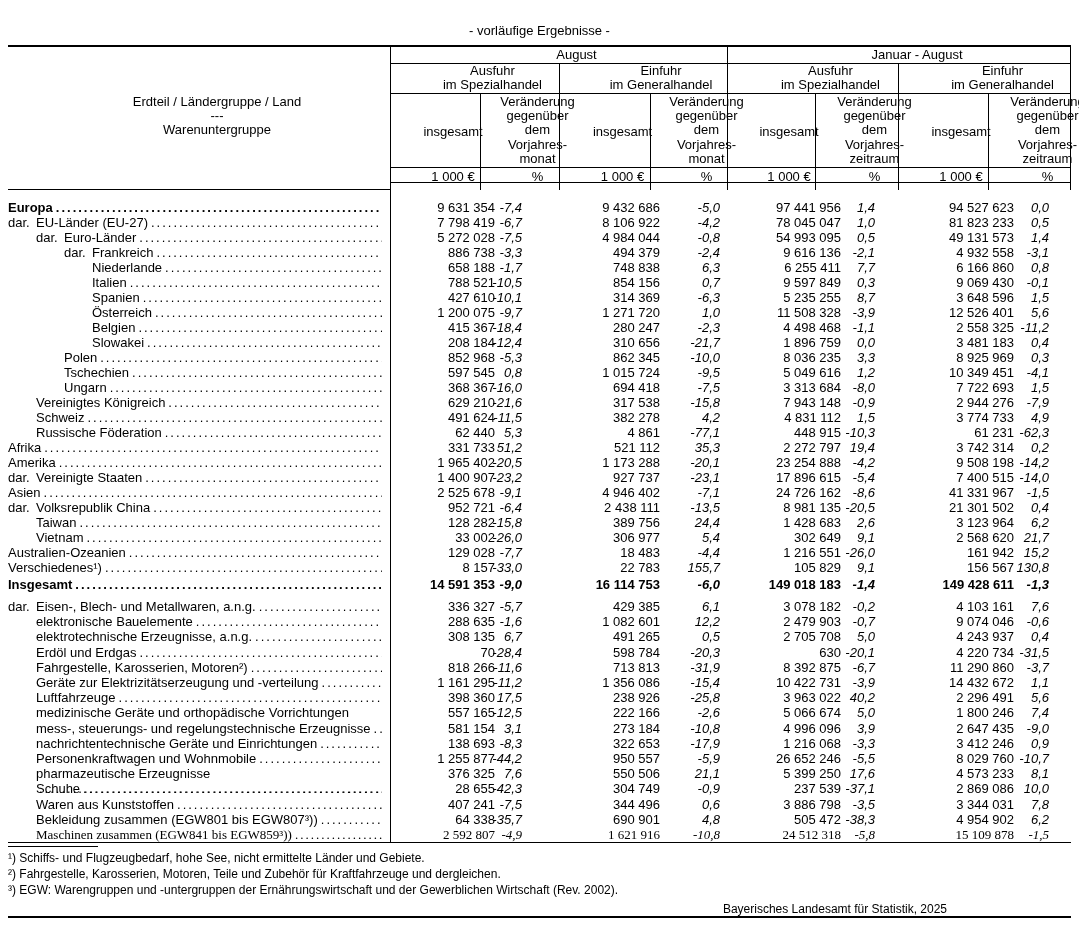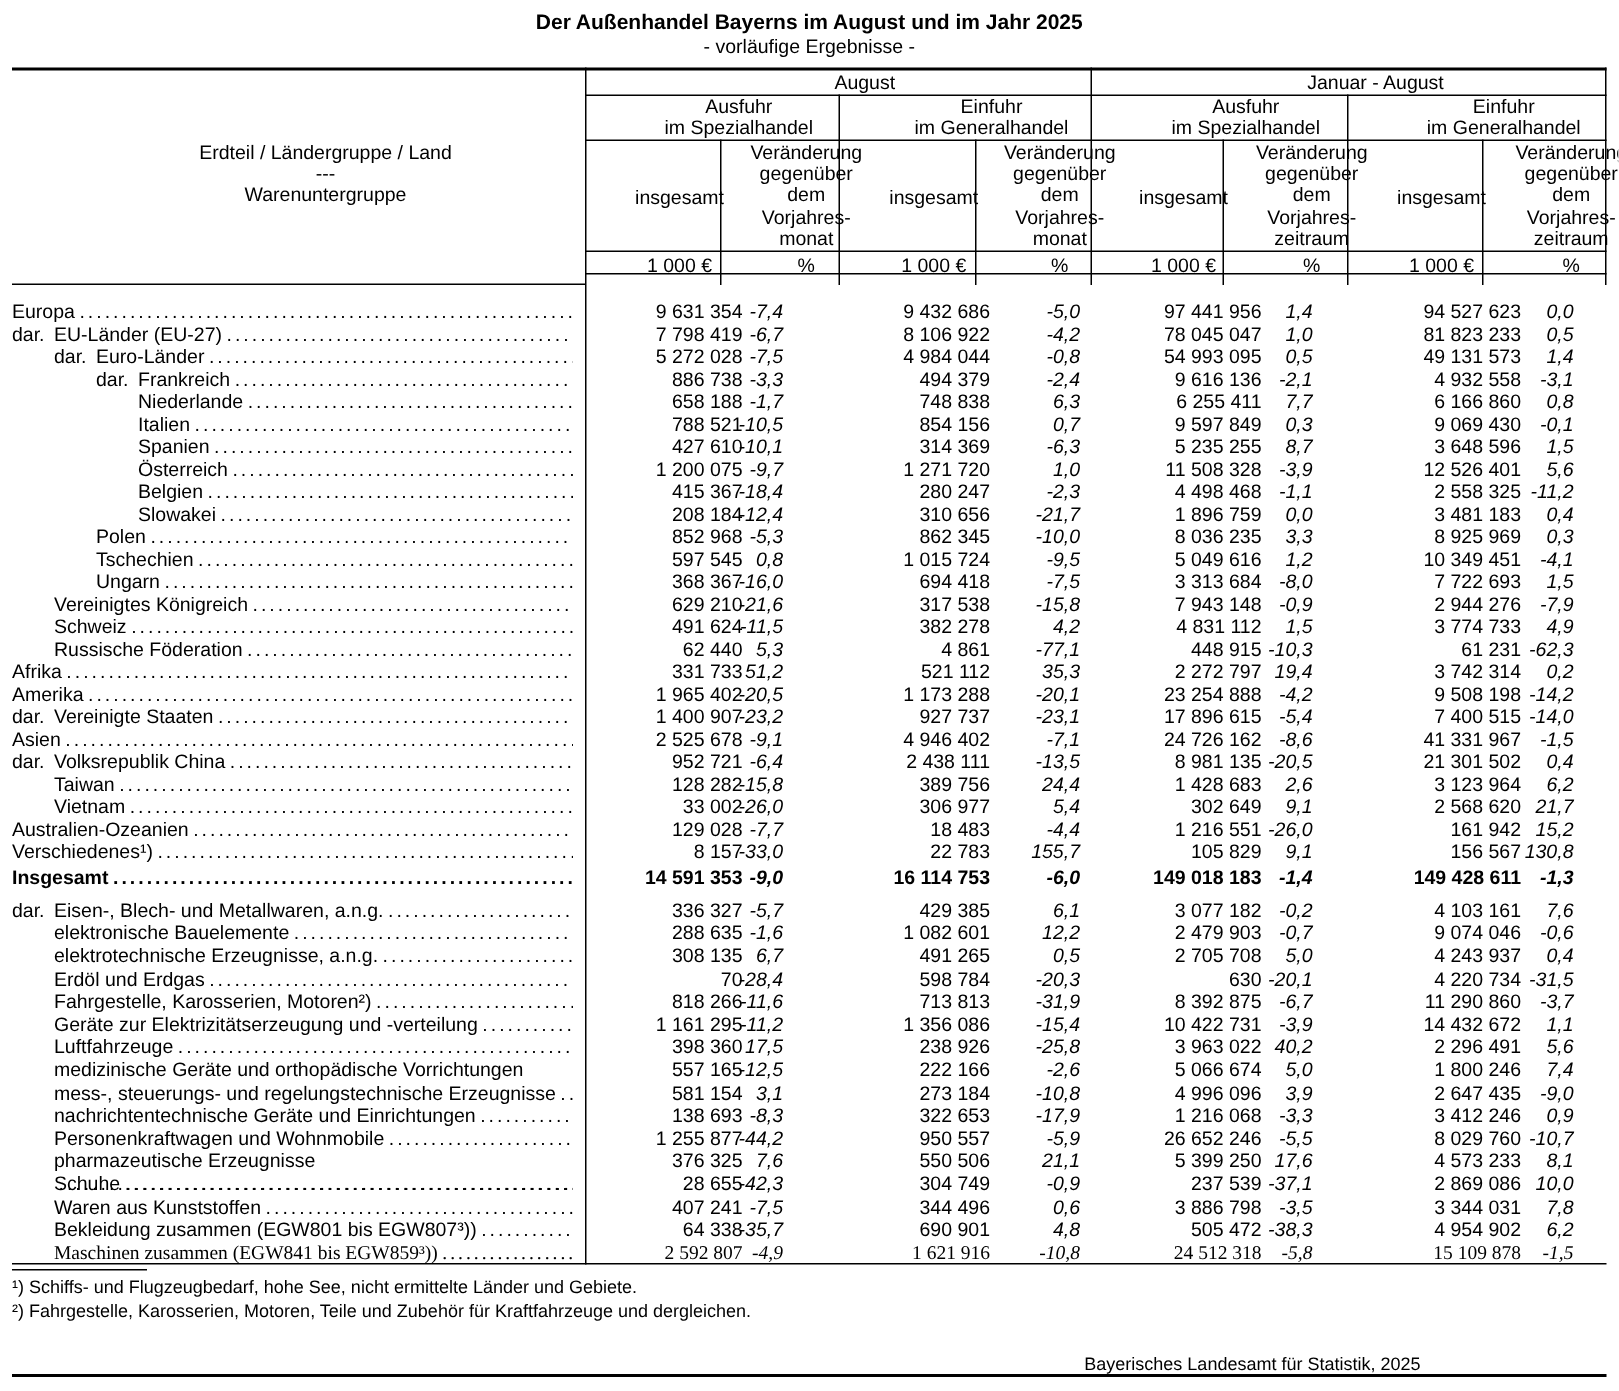--- a/index.html
+++ b/index.html
@@ -24,21 +24,20 @@
   .c1 { right:576px; } .c2 { right:549px; } .c3 { right:411px; } .c4 { right:351px; }
   .c5 { right:230px; } .c6 { right:196px; } .c7 { right:57px;  } .c8 { right:22px;  }
   .fnote { position:absolute; left:8px; font-size:12px; }
   #credit { position:absolute; right:132px; top:902px; font-size:12px; }
 </style>
 </head>
 <body>
 
 <div id="page">
 
-  <div id="page-title">Der Außenhandel Bayerns im August und im Jahr 2025</div>
   <div id="page-subtitle">- vorläufige Ergebnisse -</div>
 
   <div class="hl" style="left:8px; top:45px; width:1063px; height:2px;"></div>
   <div class="hl" style="left:390px; top:63px; width:681px; height:1px;"></div>
   <div class="hl" style="left:390px; top:93px; width:681px; height:1px;"></div>
   <div class="hl" style="left:390px; top:167px; width:681px; height:1px;"></div>
   <div class="hl" style="left:390px; top:182px; width:681px; height:1px;"></div>
   <div class="hl" style="left:8px; top:189px; width:382px; height:1px;"></div>
   <div class="vl" style="left:390px; top:45px; width:1px; height:798px;"></div>
   <div class="vl" style="left:480px; top:93px; width:1px; height:97px;"></div>
@@ -116,21 +115,21 @@
   <div class="hcell" style="left:480px; top:169px; width:79px;">%</div>
   <div class="hcell" style="left:559px; top:169px; width:91px;">1 000 €</div>
   <div class="hcell" style="left:650px; top:169px; width:77px;">%</div>
   <div class="hcell" style="left:727px; top:169px; width:88px;">1 000 €</div>
   <div class="hcell" style="left:815px; top:169px; width:83px;">%</div>
   <div class="hcell" style="left:898px; top:169px; width:90px;">1 000 €</div>
   <div class="hcell" style="left:988px; top:169px; width:83px;">%</div>
 
   <div id="rows">
       <div class="row" style="top: 200px;">
-      <div class="lbl" style="padding-left: 0px;">
+      <div class="lbl" style="padding-left: 0px; font-weight: bold;">
 
         <span class="name">Europa</span>
         <span class="dots"></span>
       </div>
       <span class="val eur c1">9 631 354</span>
       <span class="val pct c2">-7,4</span>
       <span class="val eur c3">9 432 686</span>
       <span class="val pct c4">-5,0</span>
       <span class="val eur c5">97 441 956</span>
       <span class="val pct c6">1,4</span>
@@ -515,21 +514,21 @@
       <div class="row" style="top: 599px;">
       <div class="lbl" style="padding-left: 0px;">
         <span class="dar">dar.</span>
         <span class="name">Eisen-, Blech- und Metallwaren, a.n.g.</span>
         <span class="dots"></span>
       </div>
       <span class="val eur c1">336 327</span>
       <span class="val pct c2">-5,7</span>
       <span class="val eur c3">429 385</span>
       <span class="val pct c4">6,1</span>
-      <span class="val eur c5">3 077 182</span>
+      <span class="val eur c5">3 078 182</span>
       <span class="val pct c6">-0,2</span>
       <span class="val eur c7">4 103 161</span>
       <span class="val pct c8">7,6</span>
     </div>
       <div class="row" style="top: 614.2px;">
       <div class="lbl" style="padding-left: 28px;">
 
         <span class="name">elektronische Bauelemente</span>
         <span class="dots"></span>
       </div>
@@ -749,16 +748,17 @@
       <span class="val pct c4">-10,8</span>
       <span class="val eur c5">24 512 318</span>
       <span class="val pct c6">-5,8</span>
       <span class="val eur c7">15 109 878</span>
       <span class="val pct c8">-1,5</span>
     </div>
     </div>
 
   <div class="fnote" style="top:851px;">¹) Schiffs- und Flugzeugbedarf, hohe See, nicht ermittelte Länder und Gebiete.</div>
   <div class="fnote" style="top:867px;">²) Fahrgestelle, Karosserien, Motoren, Teile und Zubehör für Kraftfahrzeuge und dergleichen.</div>
+  <div class="fnote" style="top:883px;">³) EGW: Warengruppen und -untergruppen der Ernährungswirtschaft und der Gewerblichen Wirtschaft (Rev. 2002).</div>
 
   <div id="credit">Bayerisches Landesamt für Statistik, 2025</div>
 
 </div>
 
 </body></html>

